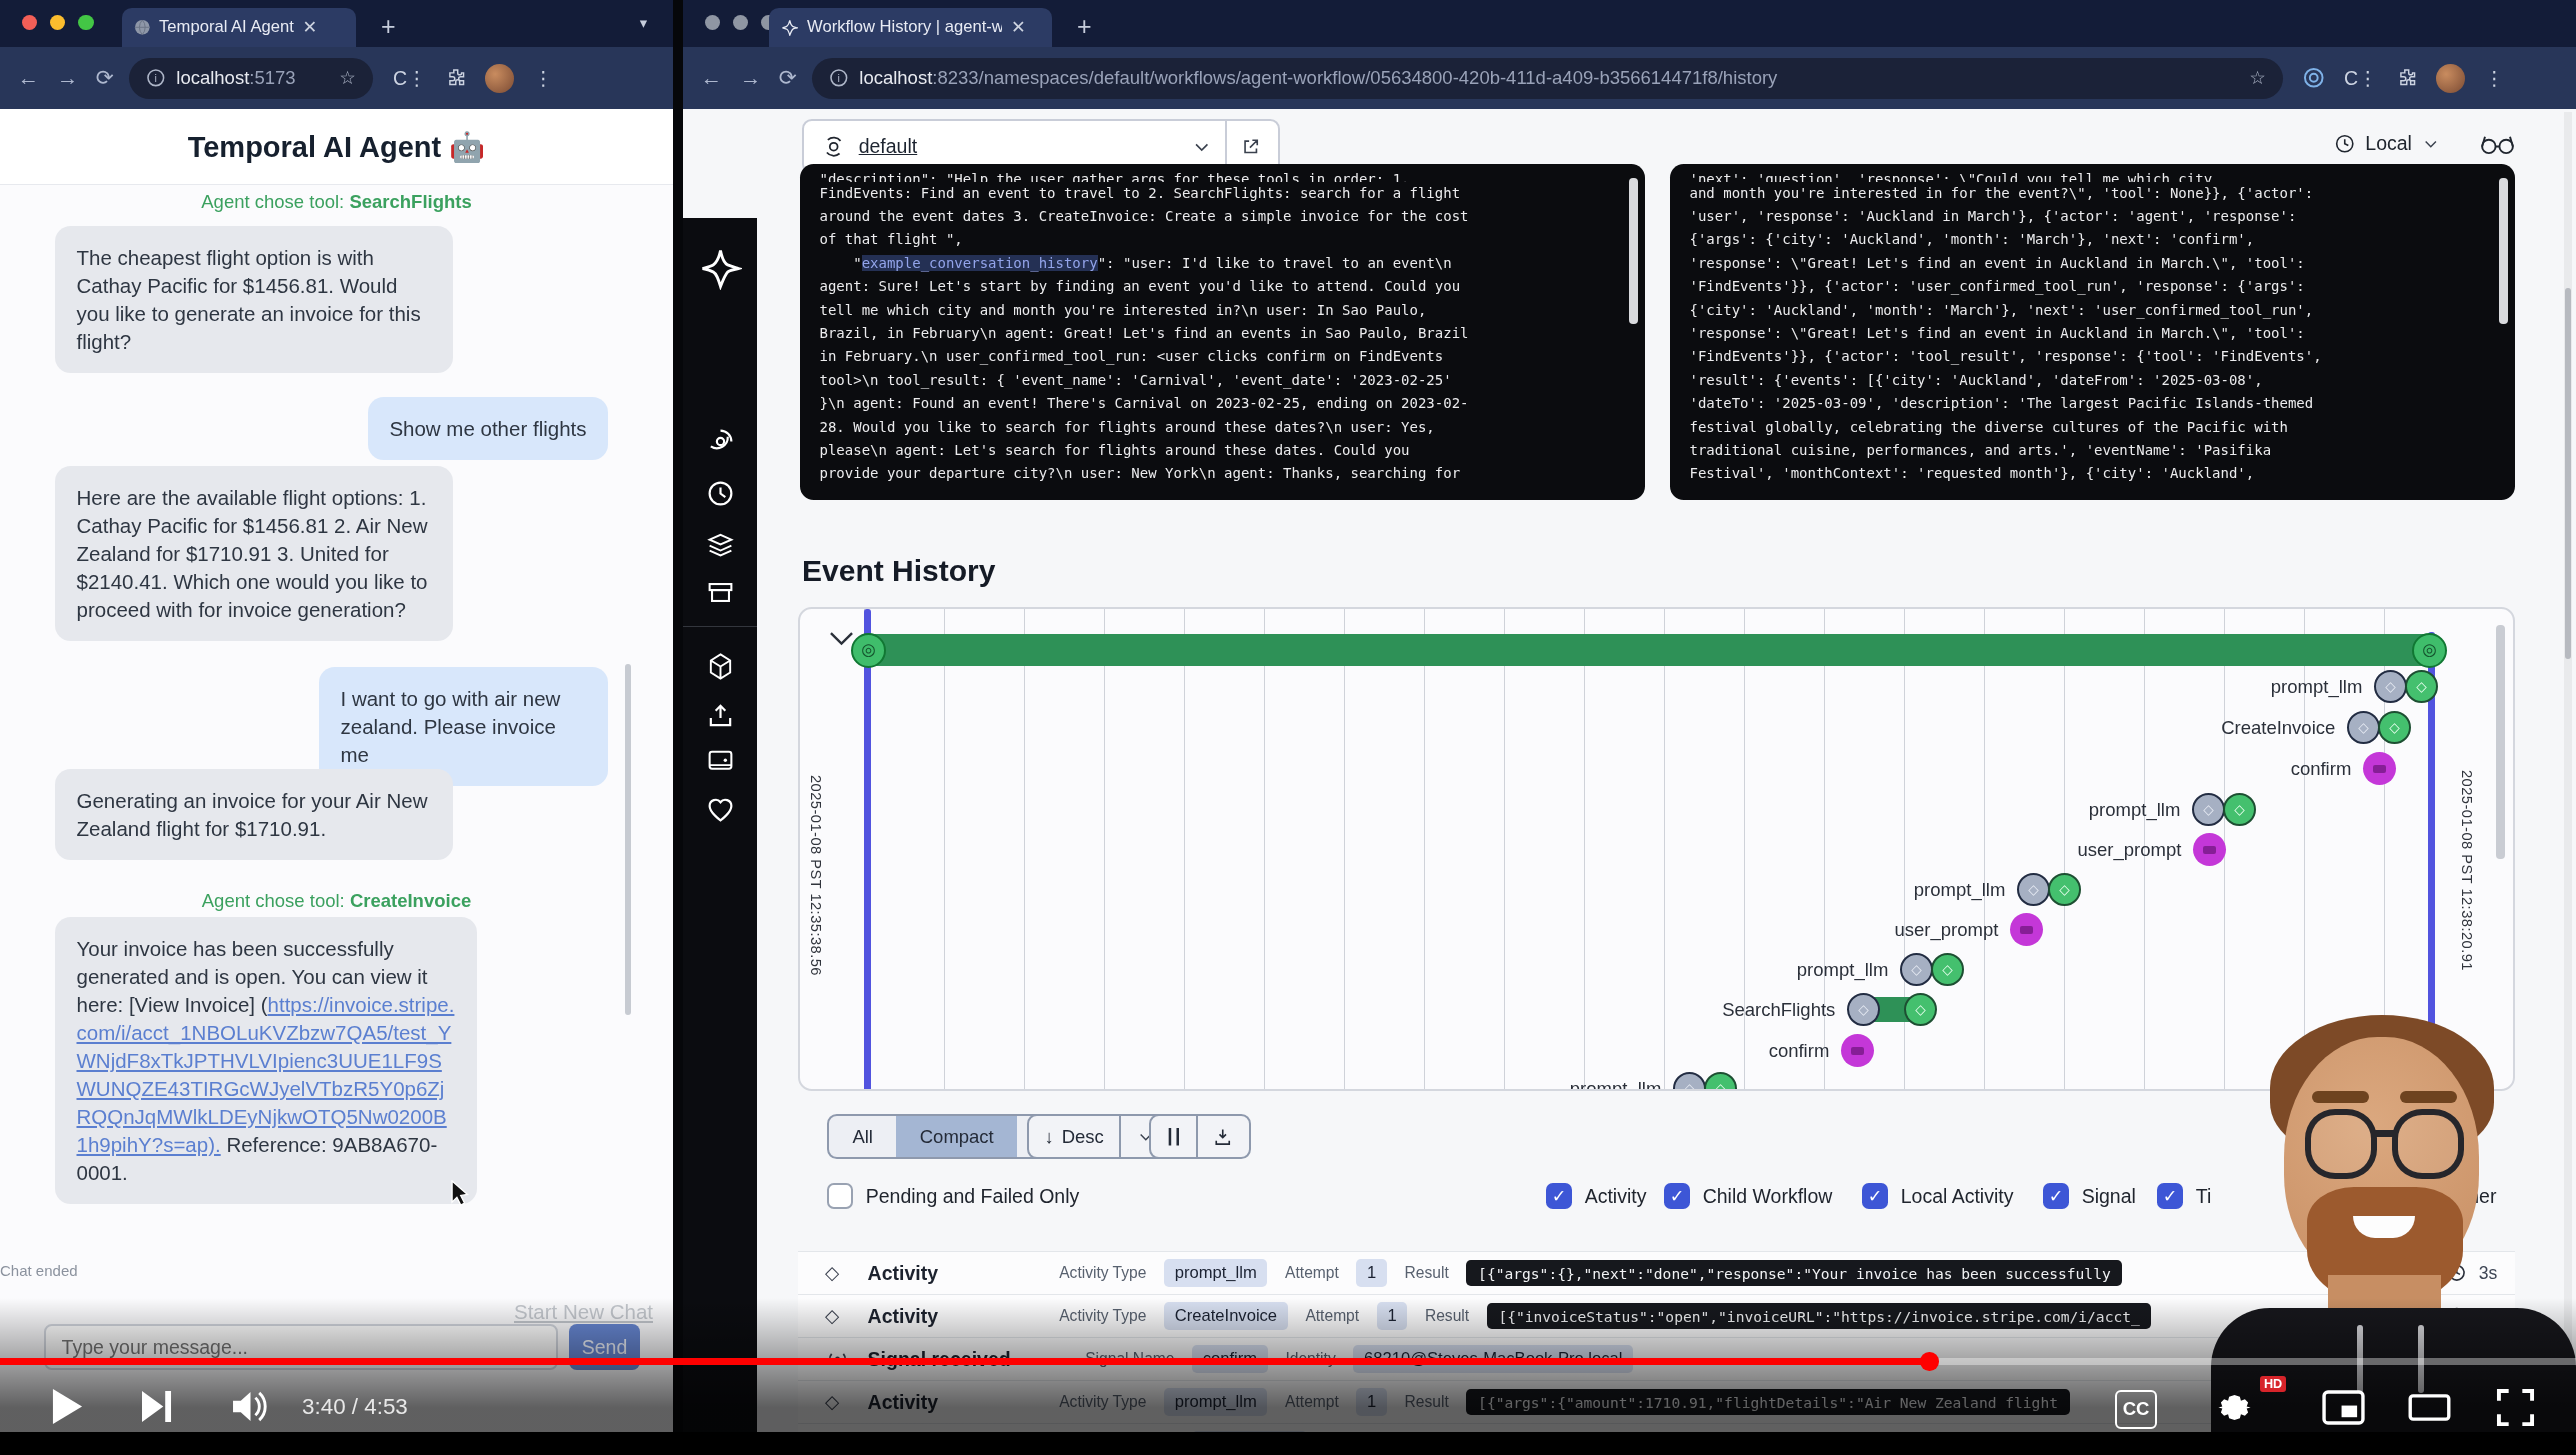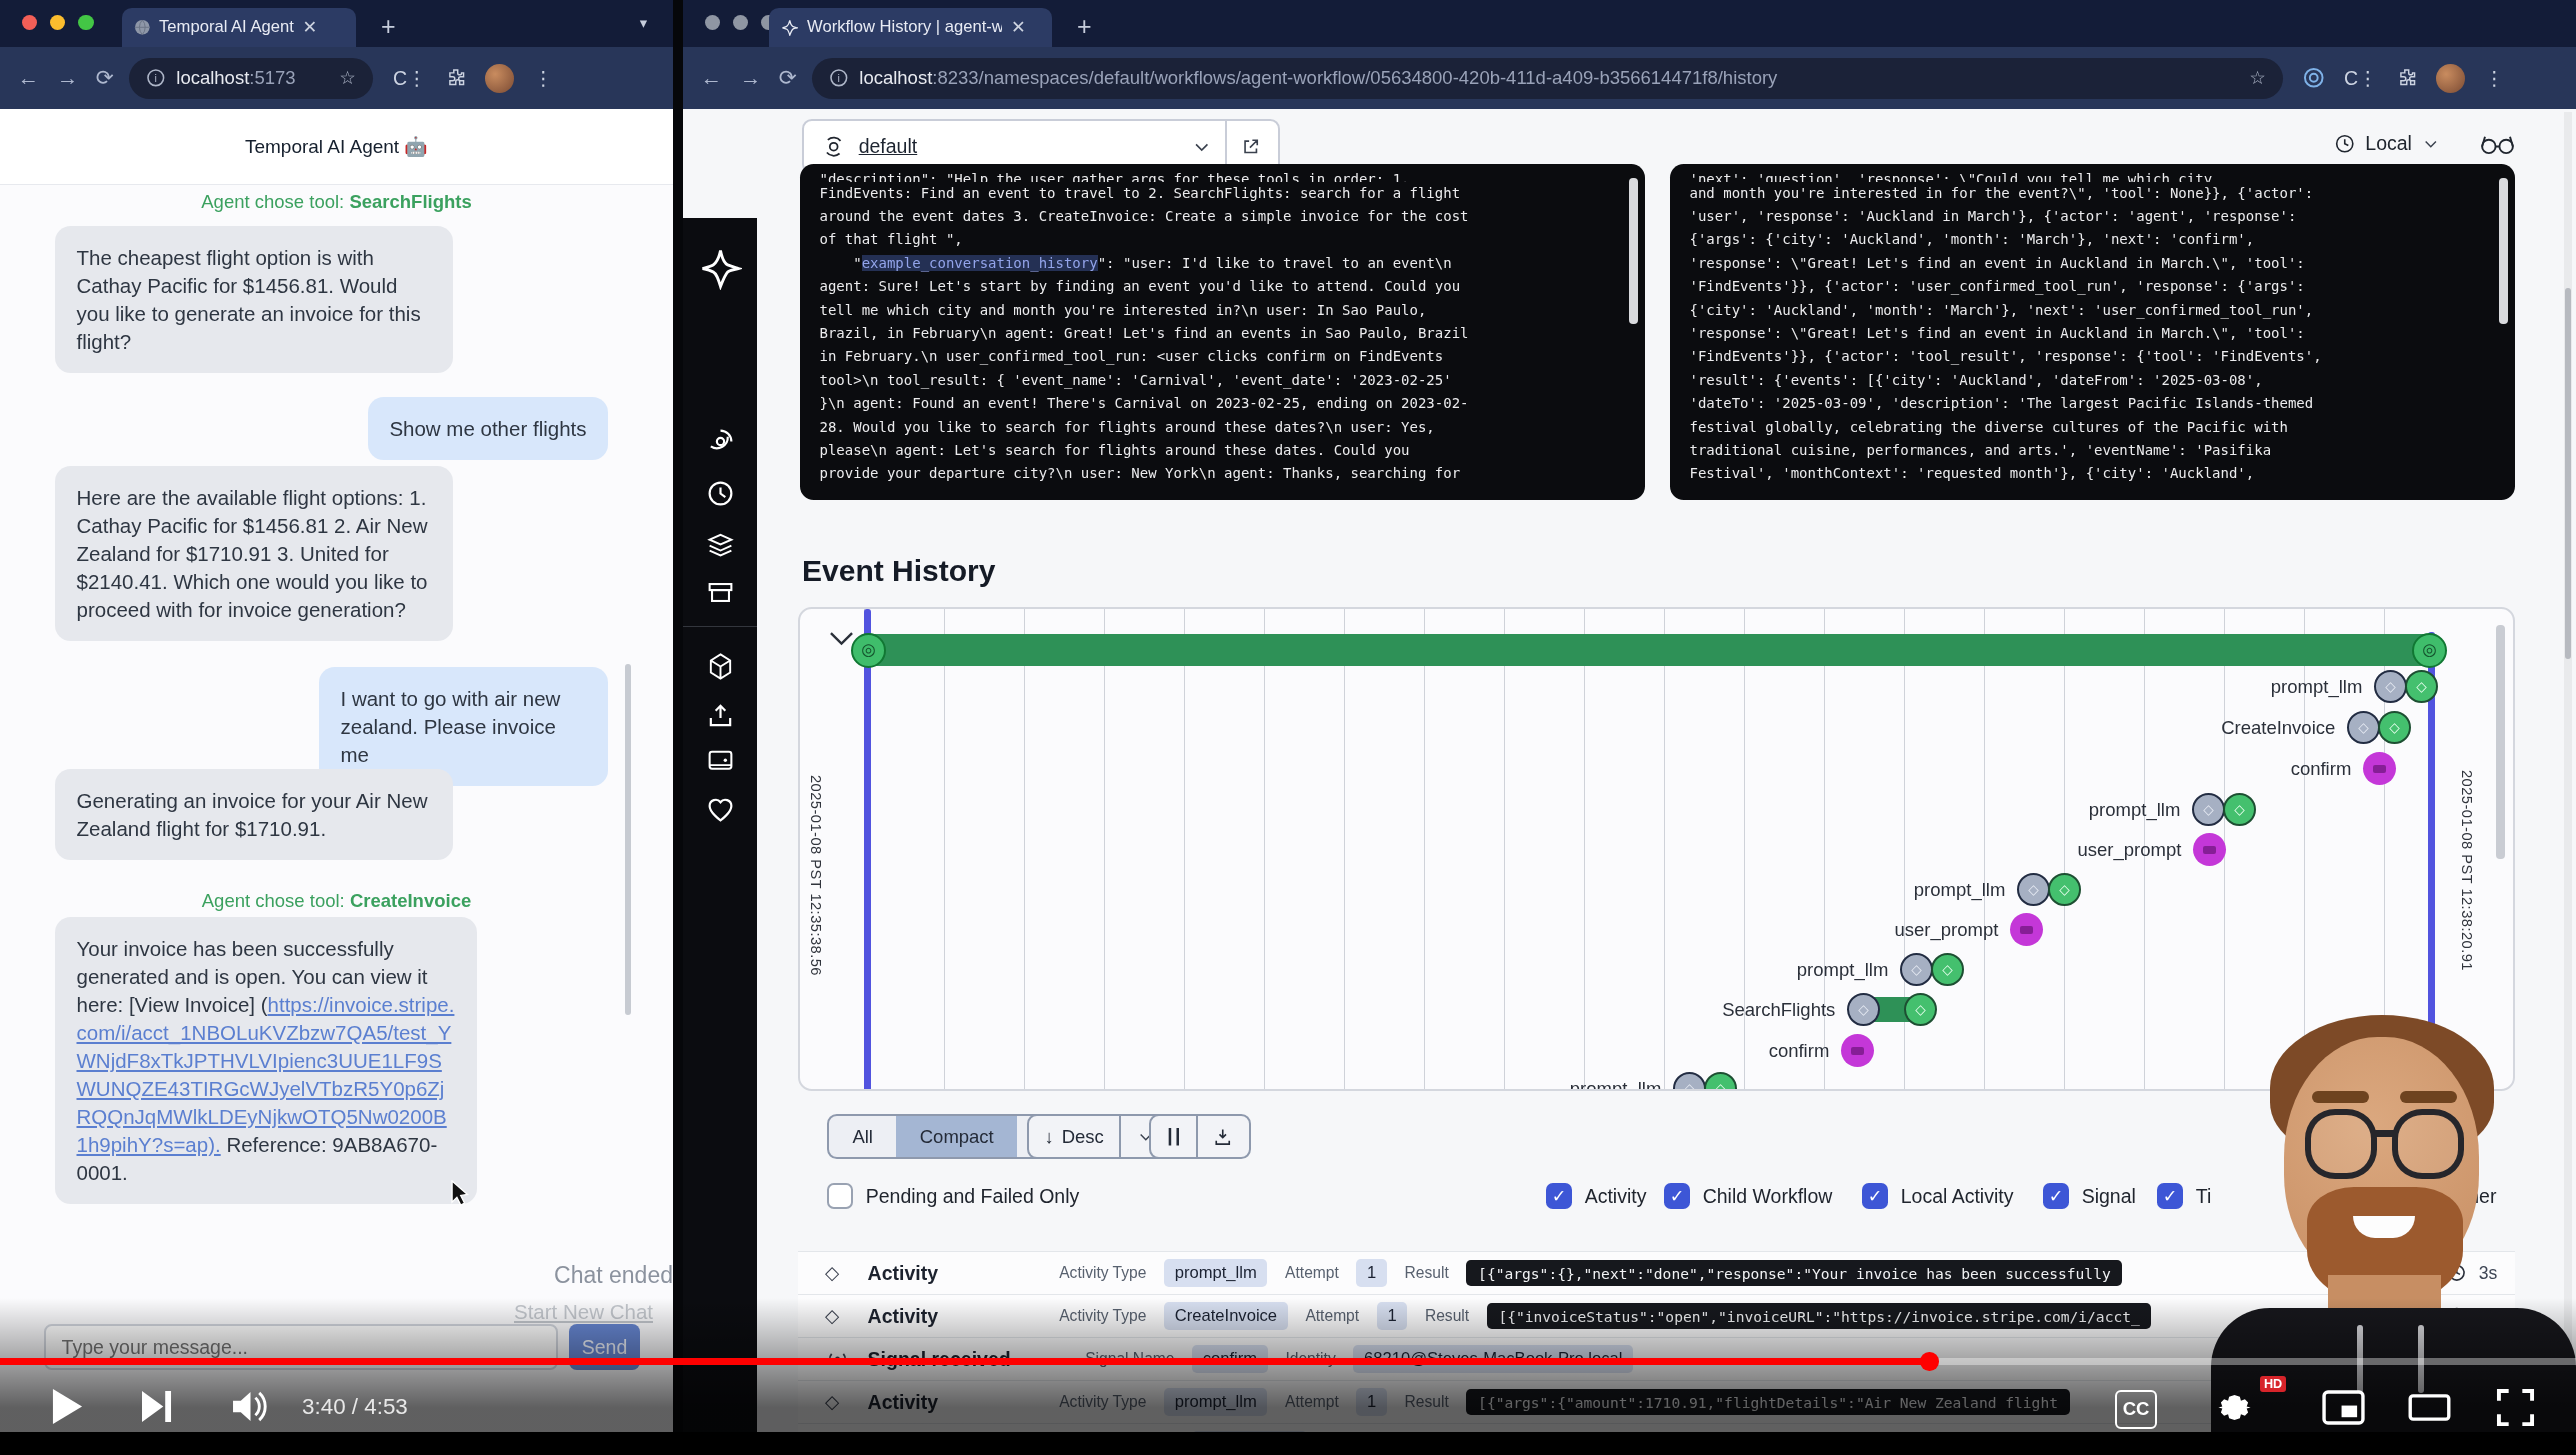--- a/index.html
+++ b/index.html
@@ -18,28 +18,28 @@
   .chev-pill { position:absolute; top:9.8px; width:29px; height:27px; color:#c6cddc; text-align:center; font-size:14.6px; line-height:27px; }
   .navic { color:#aeb8cf; font-size:21.5px; margin-left:17.6px; }
   .urlpill { height:41px; background:#1b2238; border-radius:20.5px; display:flex; align-items:center; color:#e8eaf0; font-size:18.5px; padding:0 17.6px; gap:11.7px; }
   .urlpill .dim { color:#99a2b8; }
   .tb-ic { margin-left:19.5px; color:#cdd4e2; font-size:19.5px; }
   .avatar { width:29px; height:29px; border-radius:50%; background:radial-gradient(circle at 35% 35%, #c98c5f, #7a4a33); margin-left:19.5px; }
   .page { position:absolute; left:0; top:109px; width:100%; height:1325px; background:#fbfbfd; }
 
   
   .chat-header { position:absolute; left:0; top:0; width:100%; height:76px; background:#fff; border-bottom:1px solid #e7e9ee; text-align:center; }
-  .chat-title { font-size:19px; font-weight:400; color:#16202e; line-height:76px; }
+  .chat-title { font-size:29px; font-weight:700; color:#16202e; line-height:76px; }
   .tool-note { position:absolute; width:100%; text-align:center; font-size:18.5px; color:#3ba15f; }
   .tool-note b { font-weight:700; }
   .bubble { position:absolute; border-radius:15.6px; padding:17.6px 21.5px; font-size:20.5px; line-height:28px; color:#2e3642; }
   .b-agent { background:#e6e8ed; }
   .b-user { background:#d8e7fb; }
   .bubble a { color:#5b7fd0; text-decoration:underline; word-break:break-all;margin-top:12px; }
-  .chat-ended { position:absolute; width:100%; text-align:right; color:#8b929e; font-size:23px; }
+  .chat-ended { position:absolute; width:100%; text-align:left; color:#8b929e; font-size:15px; }
   .chat-scroll { position:absolute; left:625px; top:664px; width:5.9px; height:351px; background:#c7cbd2; border-radius:2.9px; }
   .msg-input { position:absolute; left:44px; top:1215px; width:514px; height:46px; border:2px solid #d2d6de; border-radius:7.8px; background:#fff; color:#9aa1ad; font-size:19.5px; padding:0 15.6px; font-family:"Liberation Sans",sans-serif; }
   .send-btn { position:absolute; left:569px; top:1215px; width:71px; height:46px; background:#6787d3; border:none; border-radius:7.8px; color:#eef2fb; font-size:19.5px; }
   .new-chat { position:absolute; left:514px; top:1300px; color:#c3c7cd; font-size:20.5px; text-decoration:underline; }
 
   
   .side { position:absolute; left:0; top:109px; width:74px; height:1325px; background:#0b0c10; }
   .side svg { display:block; margin:0 auto; }
   .side-div { position:absolute; left:0; width:74px; border-top:1px solid #33363d; }
   .ns-pill { position:absolute; left:119px; top:9.8px; width:478px; height:55px; background:#fff; border:2px solid #c9cdd8; border-radius:9.8px; display:flex; align-items:center; padding:0 17.6px; gap:13.7px; font-size:19.5px; color:#1d2430;text-decoration:underline; }

